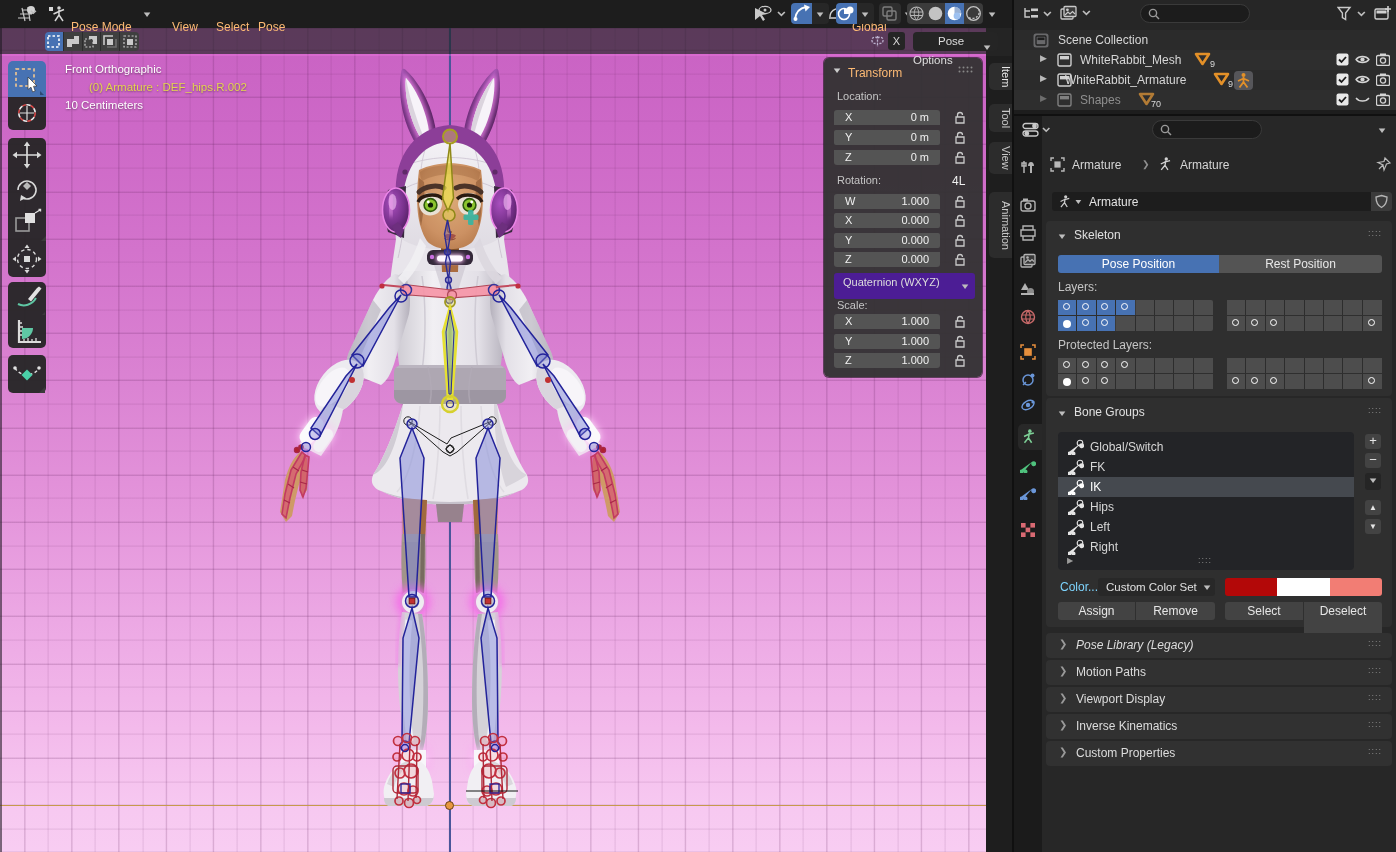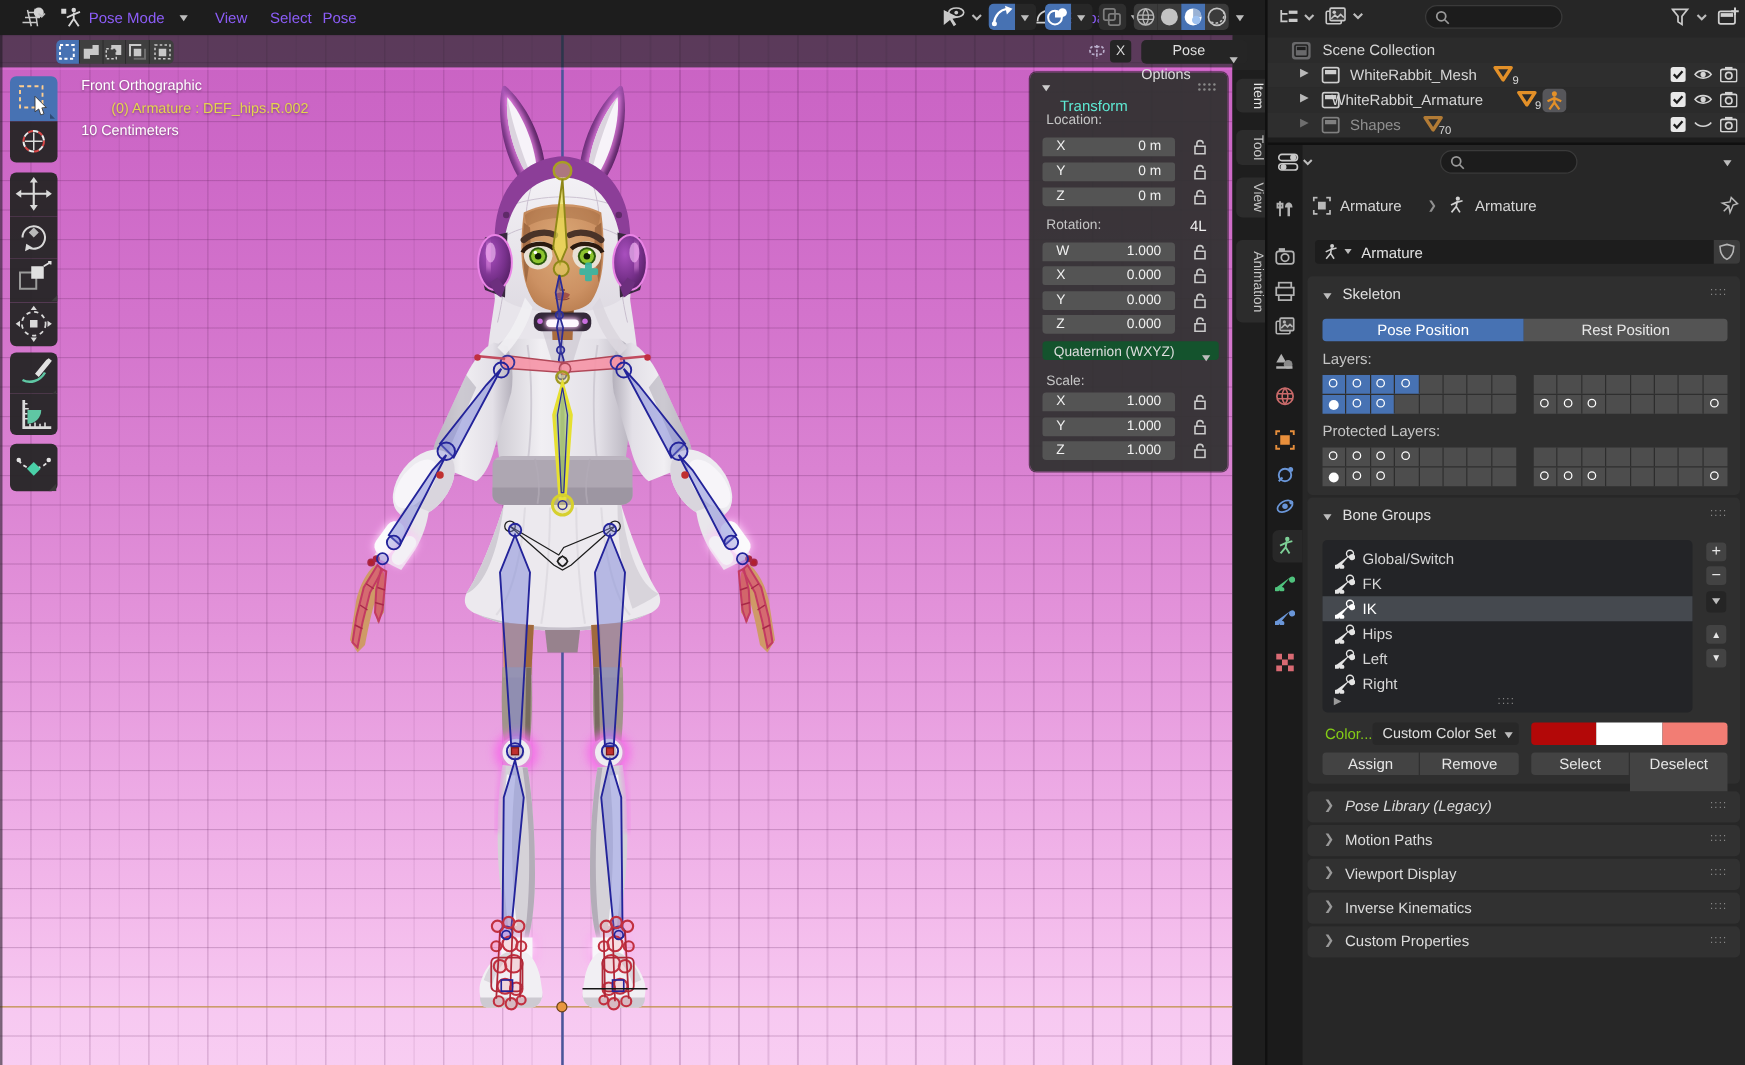--- a/index.html
+++ b/index.html
@@ -3,21 +3,21 @@
 <meta charset="utf-8">
 <style>
 * { margin:0; padding:0; box-sizing:border-box; }
 html,body { width:1396px; height:852px; overflow:hidden; background:#1d1d1d;
   font-family:"Liberation Sans", sans-serif; }
 .abs { position:absolute; }
 #stage { position:relative; width:1396px; height:852px; }
 
 
 #topbar { left:0; top:0; width:1012px; height:28px; background:#1d1d1d; color:#d8d8d8; font-size:12px; }
-#topbar .menu { position:absolute; top:7px; color:#8b5cf6; }
+#topbar .menu { position:absolute; top:20px; color:#fdba74; }
 .chev { display:inline-block; font-size:8px; color:#bdbdbd; transform:scaleX(1.4); }
 
 
 #viewport { left:0; top:28px; width:986px; height:824px;
   background:linear-gradient(#c962c3 0%, #cd68c7 12%, #d373cc 27%, #da82d2 42%, #e393da 57%, #eca8e4 72%, #f3baeb 85%, #f7c9f1 95%, #f8cdf2 100%); }
 #grid { left:0; top:0; width:986px; height:824px;
   background-image:
     repeating-linear-gradient(to right, rgba(88,28,84,0.13) 0 1px, transparent 1px 23.6px),
     repeating-linear-gradient(to bottom, rgba(88,28,84,0.13) 0 1px, transparent 1px 23.6px),
     repeating-linear-gradient(to right, rgba(88,28,84,0.15) 0 1px, transparent 1px 47.2px),
@@ -427,21 +427,21 @@
             <path d="M7 13 C12 22 26 22 31 13" fill="none" stroke="#e2e2e2" stroke-width="1.5" stroke-dasharray="3 2.6"></path>
             <circle cx="7" cy="13" r="1.8" fill="#e2e2e2"></circle>
             <circle cx="31" cy="13" r="1.8" fill="#e2e2e2"></circle>
             <path d="M19 14.5 l5.5 5.5 -5.5 5.5 -5.5 -5.5 Z" fill="#4ad0a8"></path>
             <path d="M31 38 l6 0 0 -6 Z" fill="#3a3a3a"></path>
           </svg>
       </div>
     </div>
     <div class="abs" id="npanel">
       <span class="chev" style="position:absolute; left:9px; top:8px; color:#cccccc;">▼</span>
-      <div style="position:absolute; left:24px; top:20px; font-size:12px; color:#5eead4;text-align:center;">Transform</div>
+      <div style="position:absolute; left:24px; top:8px; font-size:12px; color:#fdba74;text-align:center;">Transform</div>
       <svg style="position:absolute; right:8px; top:8px;" width="16" height="7" viewBox="0 0 16 7">
           <g fill="#888">
             <circle cx="1.5" cy="1.5" r="1"></circle>
             <circle cx="5.5" cy="1.5" r="1"></circle>
             <circle cx="9.5" cy="1.5" r="1"></circle>
             <circle cx="13.5" cy="1.5" r="1"></circle>
             <circle cx="1.5" cy="5.5" r="1"></circle>
             <circle cx="5.5" cy="5.5" r="1"></circle>
             <circle cx="9.5" cy="5.5" r="1"></circle>
             <circle cx="13.5" cy="5.5" r="1"></circle>
@@ -492,21 +492,21 @@
         </svg>
       <svg class="lock" style="top:156px;" viewBox="0 0 12 13">
           <path d="M2 6 L2 12 L10 12 L10 6 Z M3.5 6 L3.5 4 A2.5 2.5 0 0 1 8.5 4" fill="none" stroke="#c9c9c9" stroke-width="1.3"></path>
         </svg>
       <svg class="lock" style="top:175.5px;" viewBox="0 0 12 13">
           <path d="M2 6 L2 12 L10 12 L10 6 Z M3.5 6 L3.5 4 A2.5 2.5 0 0 1 8.5 4" fill="none" stroke="#c9c9c9" stroke-width="1.3"></path>
         </svg>
       <svg class="lock" style="top:195px;" viewBox="0 0 12 13">
           <path d="M2 6 L2 12 L10 12 L10 6 Z M3.5 6 L3.5 4 A2.5 2.5 0 0 1 8.5 4" fill="none" stroke="#c9c9c9" stroke-width="1.3"></path>
         </svg>
-      <div style="position:absolute; left:10px; top:215px; width:141px; height:15px; background:#14532d; border-radius:3px; color:#dddddd; font-size:11px; line-height:18px;">
+      <div style="position:absolute; left:10px; top:215px; width:141px; height:26px; background:#4c1d95; border-radius:3px; color:#dddddd; font-size:11px; line-height:18px;">
         <span style="margin-left:9px;">Quaternion (WXYZ)</span><span class="chev" style="position:absolute; right:6px; top:5px;">▼</span>
       </div>
       <div class="nlabel" style="top:241px;">Scale:</div>
       <div class="nrow" style="top:256px; border-radius:3px 3px 0 0;">
           <span class="ax">X</span>
           <span class="val">1.000</span>
         </div>
       <div class="nrow" style="top:275.5px;">
           <span class="ax">Y</span>
           <span class="val">1.000</span>
@@ -1032,21 +1032,21 @@
           </svg>
         <span class="abs" style="left:32px; top:108px;">Right</span>
         <span class="abs" style="left:9px; top:124px; color:#9a9a9a; font-size:8px;">▶</span>
         <span class="dots abs" style="left:140px; top:123px;">::::</span>
       </div>
       <div class="abs btn" style="left:319px; top:36px; width:16px; height:15px; font-size:13px; line-height:14px;">+</div>
       <div class="abs btn" style="left:319px; top:55px; width:16px; height:15px; font-size:13px; line-height:13px;">−</div>
       <div class="abs" style="left:319px; top:75px; width:16px; height:17px; background:#252525; border-radius:3px; text-align:center;"><span class="chev" style="font-size:8px; position:relative; top:-1px;">▼</span></div>
       <div class="abs btn" style="left:319px; top:102px; width:16px; height:15px; font-size:8px; line-height:15px;">▲</div>
       <div class="abs btn" style="left:319px; top:121px; width:16px; height:15px; font-size:8px; line-height:15px;">▼</div>
-      <span class="abs" style="left:14px; top:182px; color:#84cc16;">Color...</span>
+      <span class="abs" style="left:14px; top:182px; color:#7dd3fc;">Color...</span>
       <div class="abs" style="left:52px; top:180px; width:117px; height:18px; background:#282828; border-radius:3px; color:#e0e0e0;">
         <span style="position:absolute; left:8px; top:2.5px; font-size:11.5px;">Custom Color Set</span>
           <span class="chev" style="position:absolute; right:4px; top:5px;">▼</span>
       </div>
       <div class="abs" style="left:179px; top:180px; width:52px; height:18px; background:#b30808; border-radius:3px 0 0 3px;"></div>
       <div class="abs" style="left:231px; top:180px; width:53px; height:18px; background:#ffffff;"></div>
       <div class="abs" style="left:284px; top:180px; width:52px; height:18px; background:#f27d74; border-radius:0 3px 3px 0;"></div>
       <div class="abs btn" style="left:12px; top:204px; width:77px; height:18px; line-height:18px; border-radius:3px 0 0 3px;">Assign</div>
       <div class="abs btn" style="left:90px; top:204px; width:79px; height:18px; line-height:18px; border-radius:0 3px 3px 0;">Remove</div>
       <div class="abs btn" style="left:179px; top:204px; width:78px; height:18px; line-height:18px; border-radius:3px 0 0 3px;">Select</div>

